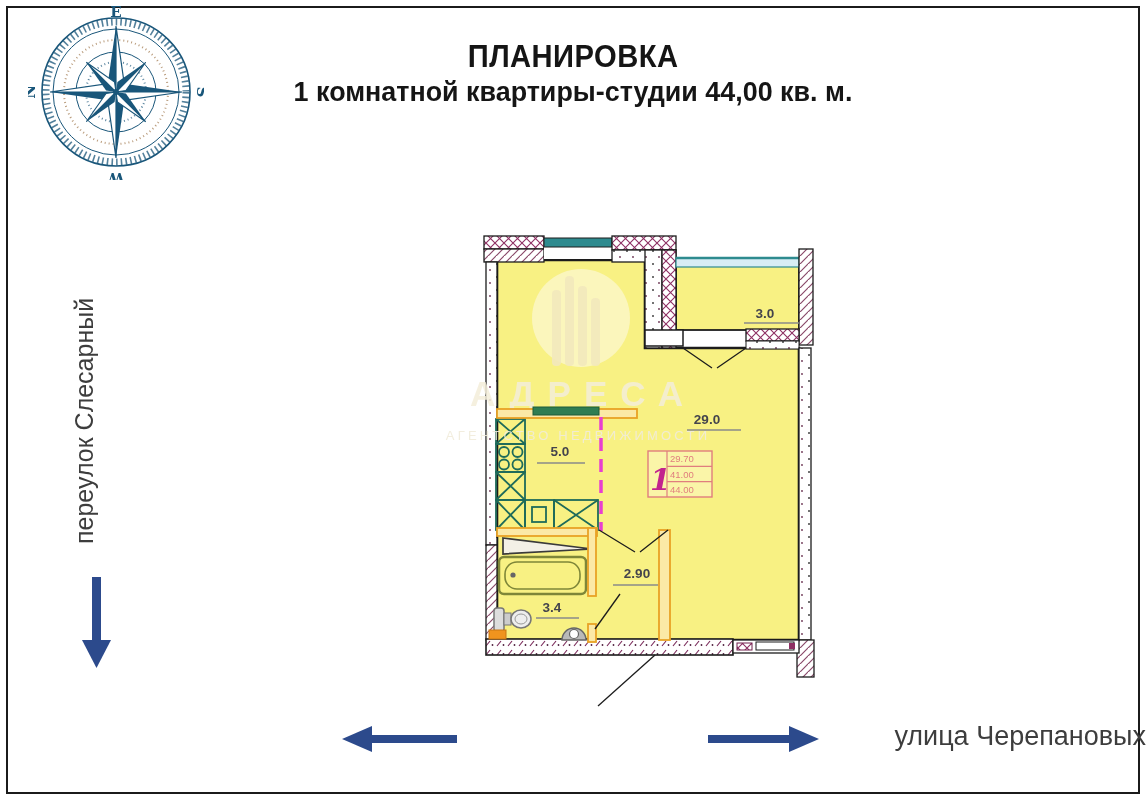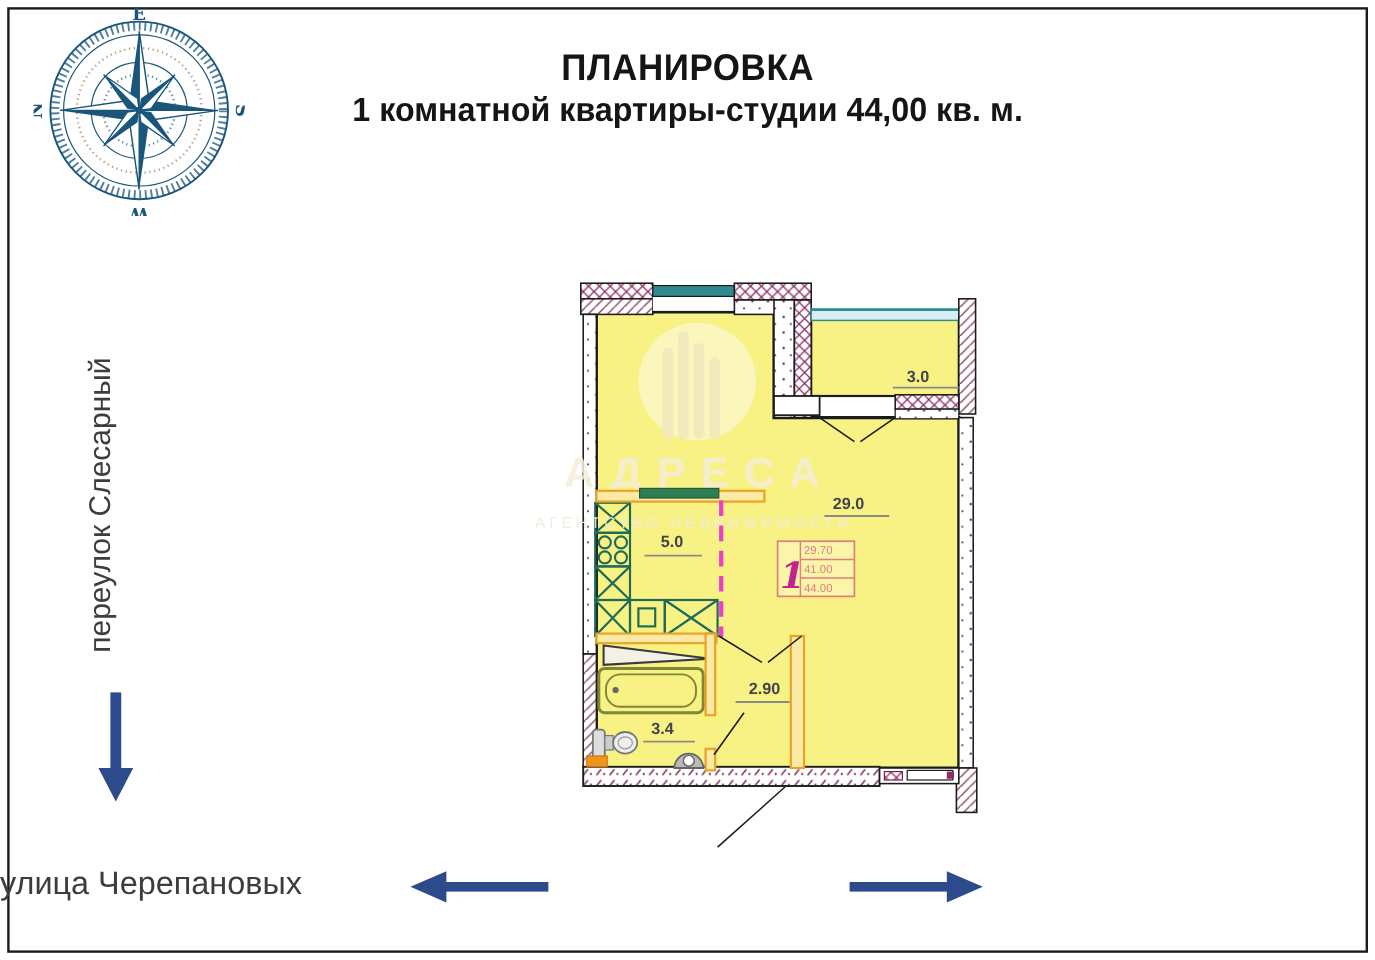--- a/index.html
+++ b/index.html
@@ -7,21 +7,21 @@
         font-family:"Liberation Sans",sans-serif;}
   .frame{position:absolute;inset:6px;border:2px solid #1b1b1b;pointer-events:none;}
   .title-block{position:absolute;left:0;right:0;top:40px;text-align:center;color:#151515;}
   .title-line1{display:inline-block;font-size:31px;font-weight:bold;letter-spacing:.5px;
                transform:scaleX(.94);line-height:34px;}
   .title-line2{display:block;font-size:28px;font-weight:bold;letter-spacing:0;
                transform:scaleX(.96);line-height:32px;margin-top:2px;}
   .street-left{position:absolute;left:70px;top:270px;height:302px;width:48px;
                writing-mode:vertical-rl;transform:rotate(180deg);text-align:center;
                font-size:25px;color:#3d3d3d;white-space:nowrap;}
-  .street-bottom{position:absolute;left:0;right:0;top:721px;text-align:left;
+  .street-bottom{position:absolute;left:0;right:0;top:721px;text-align:right;
                  font-size:27px;color:#3d3d3d;}
   svg{position:absolute;left:0;top:0;}
   .compass{left:28px;top:4px;}
   text.lbl{font-family:"Liberation Sans",sans-serif;font-weight:bold;font-size:13.5px;fill:#44444c;}
   text.stampv{font-family:"Liberation Sans",sans-serif;font-size:9.5px;fill:#e07e7e;}
   text.wmbig{font-family:"Liberation Sans",sans-serif;font-weight:bold;font-size:35px;
              letter-spacing:13px;fill:#f4eeda;opacity:.85;}
   text.wmsmall{font-family:"Liberation Sans",sans-serif;font-size:13px;letter-spacing:3.2px;
                fill:#f1ecdb;opacity:.9;}
   text.cletter{font-family:"DejaVu Serif",serif;font-weight:bold;font-size:15px;fill:#19567a;}

